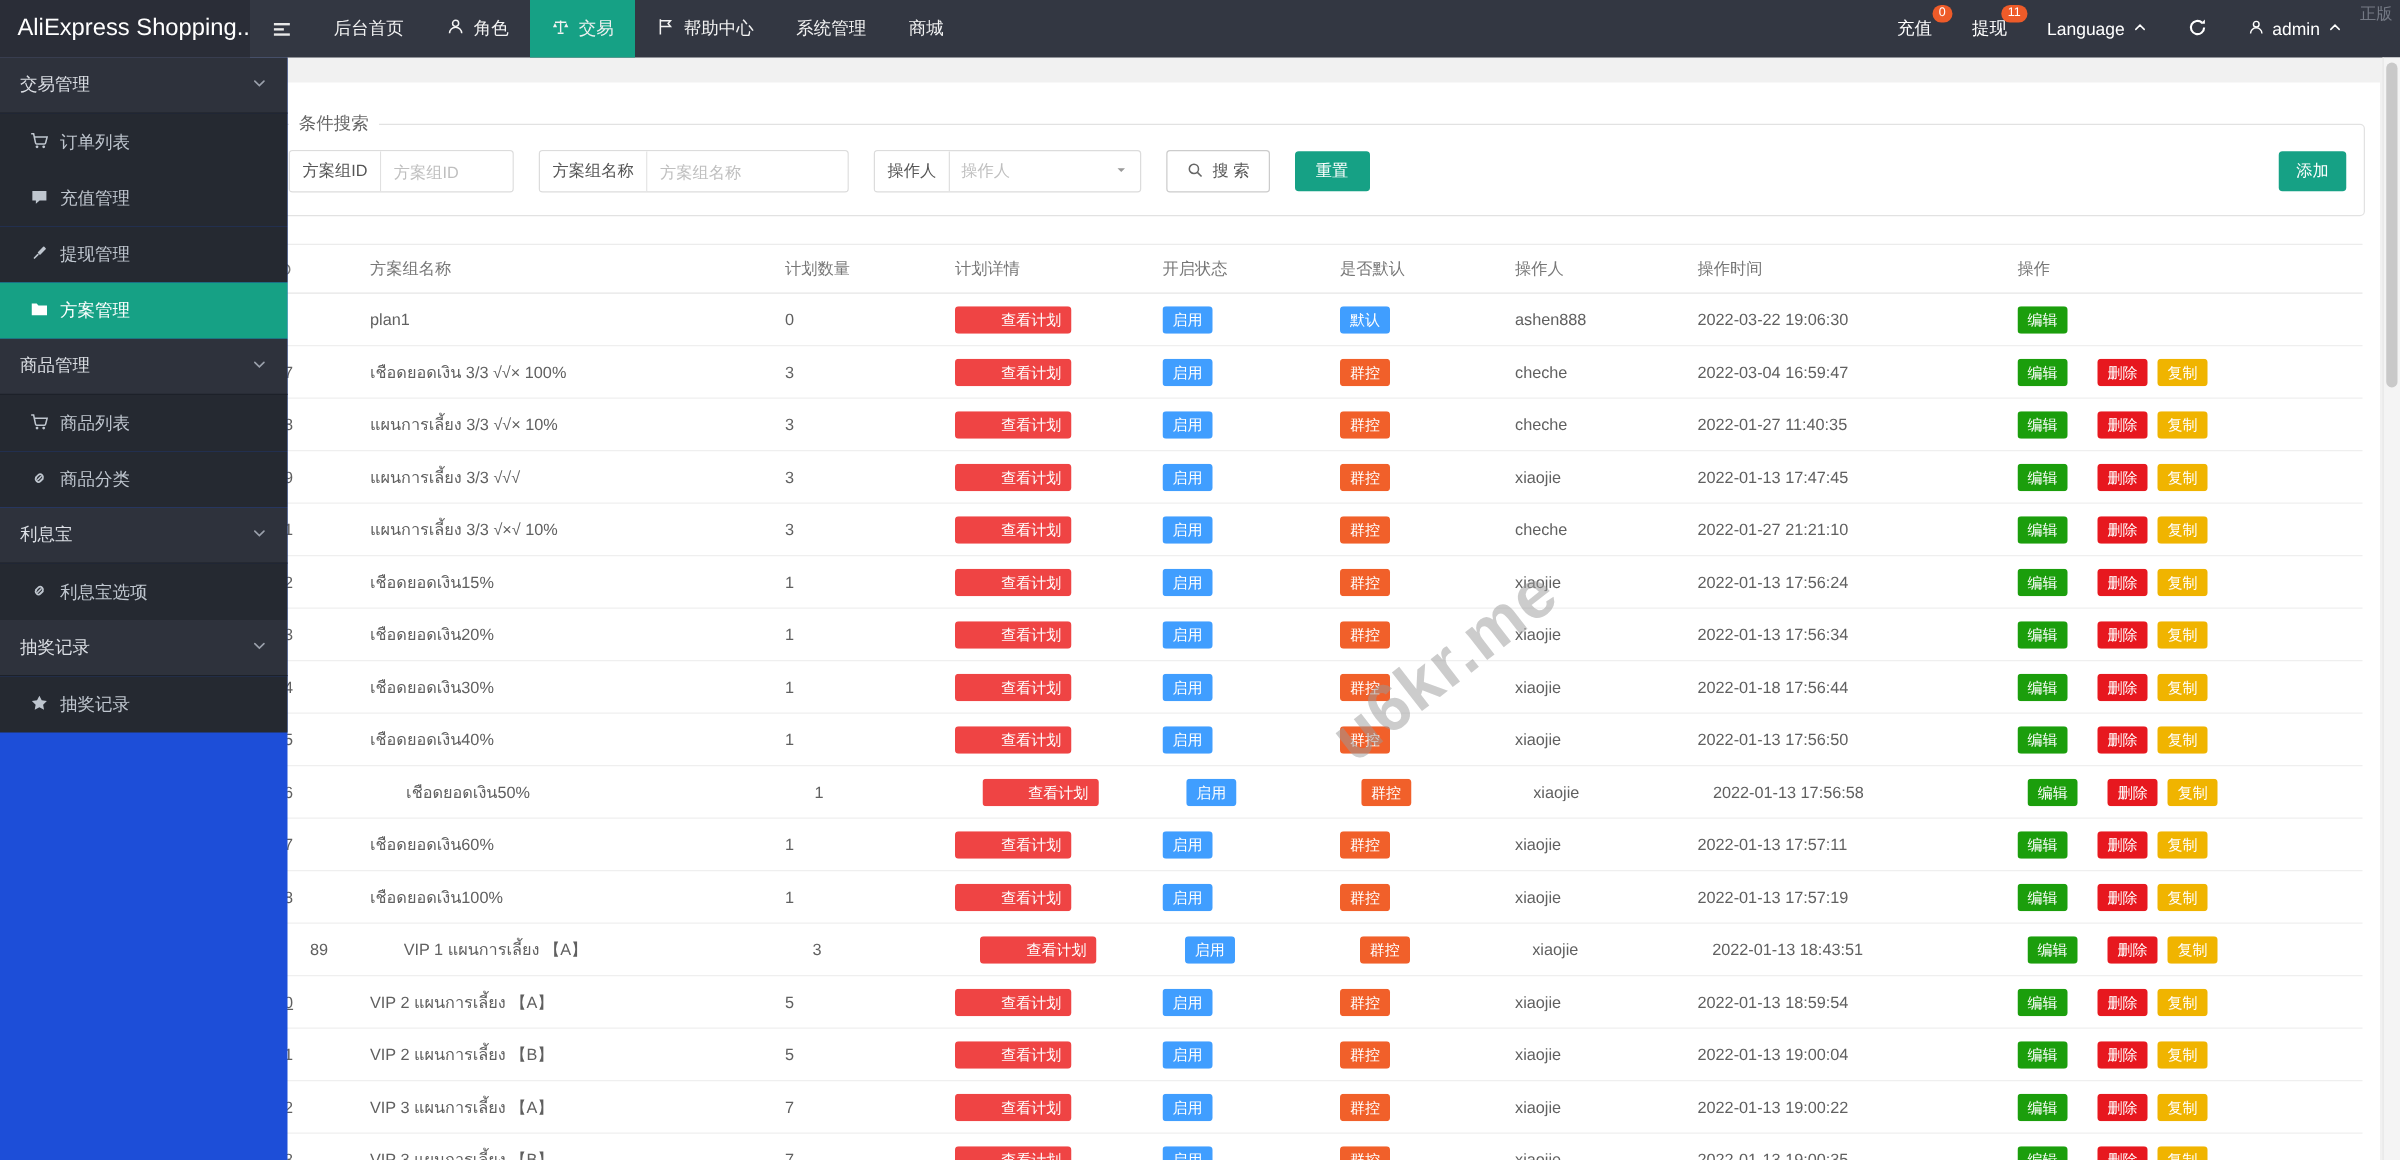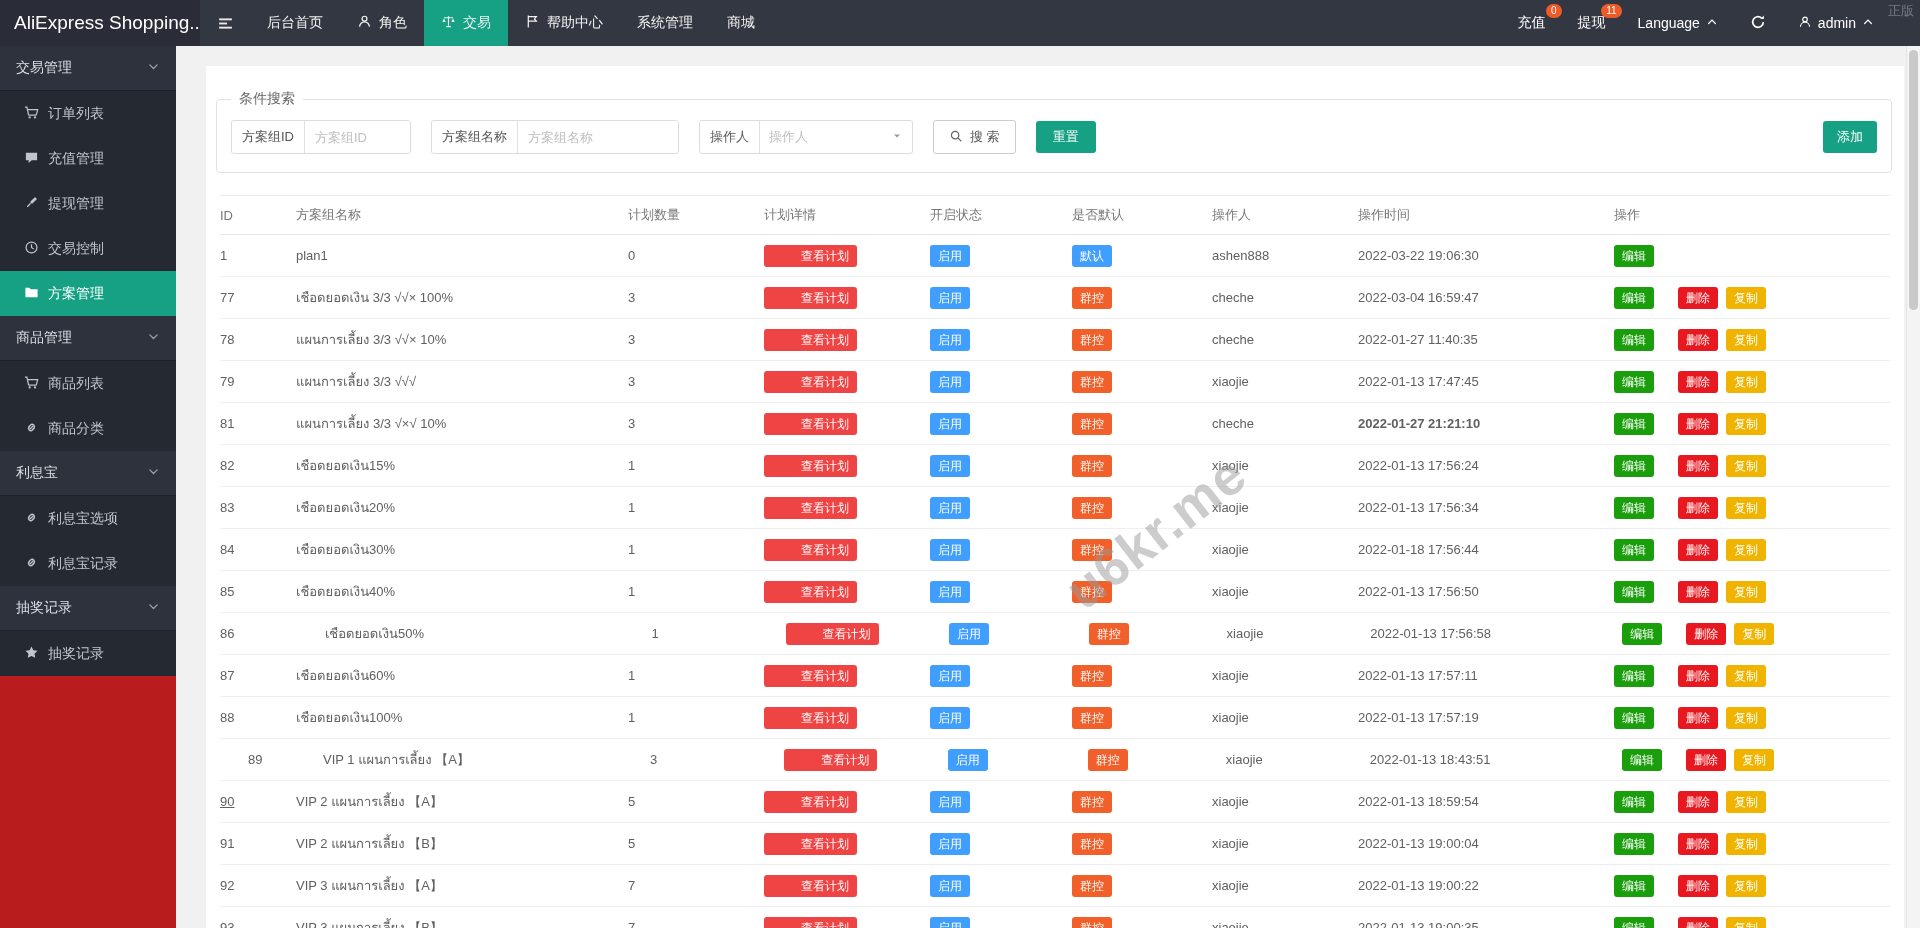--- a/index.html
+++ b/index.html
@@ -13,21 +13,21 @@
   .topnav { display:flex; align-items:stretch; }
   .nav-item { display:flex; align-items:center; gap:7px; padding:0 17px; font-size:14px; color:#f2f2f2; cursor:pointer; }
   .nav-item.active { background:#16a185; }
   .nav-item .icon svg { width:15px; height:15px; }
   .topnav-right { margin-left:auto; display:flex; align-items:stretch; padding-right:30px; }
   .nav-right-item { display:flex; align-items:center; gap:6px; padding:0 16px; font-size:14px; position:relative; cursor:pointer; }
   .badge { position:absolute; top:4px; right:0px; background:#ee5b29; color:#fff; font-size:10px; line-height:1; padding:2px 5px; border-radius:8px; min-width:8px; text-align:center; }
   .corner-badge { position:absolute; top:2px; right:6px; font-size:13px; color:#757a85; pointer-events:none; }
 
   
-  .sidebar { position:absolute; top:46px; left:0; width:176px; bottom:0; background:#b91c1c; z-index:10; }
+  .sidebar { position:absolute; top:46px; left:0; width:230px; bottom:0; background:#1d4ed8; z-index:10; }
   .sb-header { height:45px; display:flex; align-items:center; justify-content:space-between; padding:0 16px; background:#2e323c; color:#dcdfe5; font-size:14px; cursor:pointer; border-bottom:1px solid #1d2129; }
   .sb-header .chev svg { width:13px; height:13px; color:#9aa0ab; }
   .sb-item { height:45px; display:flex; align-items:center; gap:9px; padding:0 16px 0 24px; background:#252931; color:#bfc6cf; font-size:14px; cursor:pointer; }
   .sb-item .icon svg { width:15px; height:15px; }
   .sb-item.active { background:#16a185; color:#fff; }
 
   
   .main { position:absolute; top:46px; left:200px; right:14px; bottom:0; background:#f1f1f1; overflow:hidden; }
   .panel { position:absolute; left:6px; top:20px; right:2px; bottom:0; background:#fff; }
 
@@ -171,27 +171,20 @@
       </div>
       <div class="sb-item">
         <span class="icon"><svg viewBox="0 0 16 16">
             <g transform="rotate(45 8 8)" fill="currentColor">
               <rect x="6.5" y="1.2" width="3" height="7.6" rx="0.7"></rect>
               <rect x="7.3" y="9.2" width="1.4" height="5.4" rx="0.7"></rect>
             </g>
           </svg></span>
         <span>提现管理</span>
       </div>
-      <div class="sb-item">
-        <span class="icon"><svg viewBox="0 0 16 16">
-            <circle cx="8" cy="8" r="5.8" fill="none" stroke="currentColor" stroke-width="1.3"></circle>
-            <path d="M8 4.6V8l2.4 1.5" fill="none" stroke="currentColor" stroke-width="1.3"></path>
-          </svg></span>
-        <span>交易控制</span>
-      </div>
       <div class="sb-item active">
         <span class="icon"><svg viewBox="0 0 16 16">
             <path d="M1.5 3h4.2L7.2 4.6h7.3V13h-13z" fill="currentColor"></path>
           </svg></span>
         <span>方案管理</span>
       </div>
       <div class="sb-header">
         <span>商品管理</span>
         <span class="icon chev"><svg viewBox="0 0 16 16">
             <path d="M3.5 6l4.5 4.5L12.5 6" stroke="currentColor" stroke-width="1.6" fill="none" stroke-linecap="round"></path>
@@ -215,26 +208,20 @@
         <span>利息宝</span>
         <span class="icon chev"><svg viewBox="0 0 16 16">
             <path d="M3.5 6l4.5 4.5L12.5 6" stroke="currentColor" stroke-width="1.6" fill="none" stroke-linecap="round"></path>
           </svg></span>
       </div>
       <div class="sb-item">
         <span class="icon"><svg viewBox="0 0 16 16">
             <path d="M6.6 9.4l2.8-2.8M5 7.4l2-2a2.4 2.4 0 0 1 3.4 3.4l-2 2M11 8.6l-2 2A2.4 2.4 0 0 1 5.6 7.2" fill="none" stroke="currentColor" stroke-width="1.4" stroke-linecap="round"></path>
           </svg></span>
         <span>利息宝选项</span>
-      </div>
-      <div class="sb-item">
-        <span class="icon"><svg viewBox="0 0 16 16">
-            <path d="M6.6 9.4l2.8-2.8M5 7.4l2-2a2.4 2.4 0 0 1 3.4 3.4l-2 2M11 8.6l-2 2A2.4 2.4 0 0 1 5.6 7.2" fill="none" stroke="currentColor" stroke-width="1.4" stroke-linecap="round"></path>
-          </svg></span>
-        <span>利息宝记录</span>
       </div>
       <div class="sb-header">
         <span>抽奖记录</span>
         <span class="icon chev"><svg viewBox="0 0 16 16">
             <path d="M3.5 6l4.5 4.5L12.5 6" stroke="currentColor" stroke-width="1.6" fill="none" stroke-linecap="round"></path>
           </svg></span>
       </div>
       <div class="sb-item">
         <span class="icon"><svg viewBox="0 0 16 16">
             <path d="M8 1.6l2 4 4.4.6-3.2 3.1.8 4.4L8 11.6l-4 2.1.8-4.4L1.6 6.2 6 5.6z" fill="currentColor"></path>
@@ -333,21 +320,21 @@
             <div class="cell actions" style="width: 272px;"><span class="pill pill-green">编辑</span><span class="pill pill-red">删除</span><span class="pill pill-yellow">复制</span></div>
           </div>
           <div class="trow">
             <div class="cell" style="width: 76px;">81</div>
             <div class="cell" style="width: 332px;">แผนการเลี้ยง 3/3 √×√ 10%</div>
             <div class="cell" style="width: 136px;">3</div>
             <div class="cell" style="width: 166px;"><span class="pill pill-teal">查看计划</span></div>
             <div class="cell" style="width: 142px;"><span class="pill pill-blue">启用</span></div>
             <div class="cell" style="width: 140px;"><span class="pill pill-orange">群控</span></div>
             <div class="cell" style="width: 146px;">cheche</div>
-            <div class="cell" style="width: 256px; font-weight: bold;">2022-01-27 21:21:10</div>
+            <div class="cell" style="width: 256px;">2022-01-27 21:21:10</div>
             <div class="cell actions" style="width: 272px;"><span class="pill pill-green">编辑</span><span class="pill pill-red">删除</span><span class="pill pill-yellow">复制</span></div>
           </div>
           <div class="trow">
             <div class="cell" style="width: 76px;">82</div>
             <div class="cell" style="width: 332px;">เชือดยอดเงิน15%</div>
             <div class="cell" style="width: 136px;">1</div>
             <div class="cell" style="width: 166px;"><span class="pill pill-teal">查看计划</span></div>
             <div class="cell" style="width: 142px;"><span class="pill pill-blue">启用</span></div>
             <div class="cell" style="width: 140px;"><span class="pill pill-orange">群控</span></div>
             <div class="cell" style="width: 146px;">xiaojie</div>

